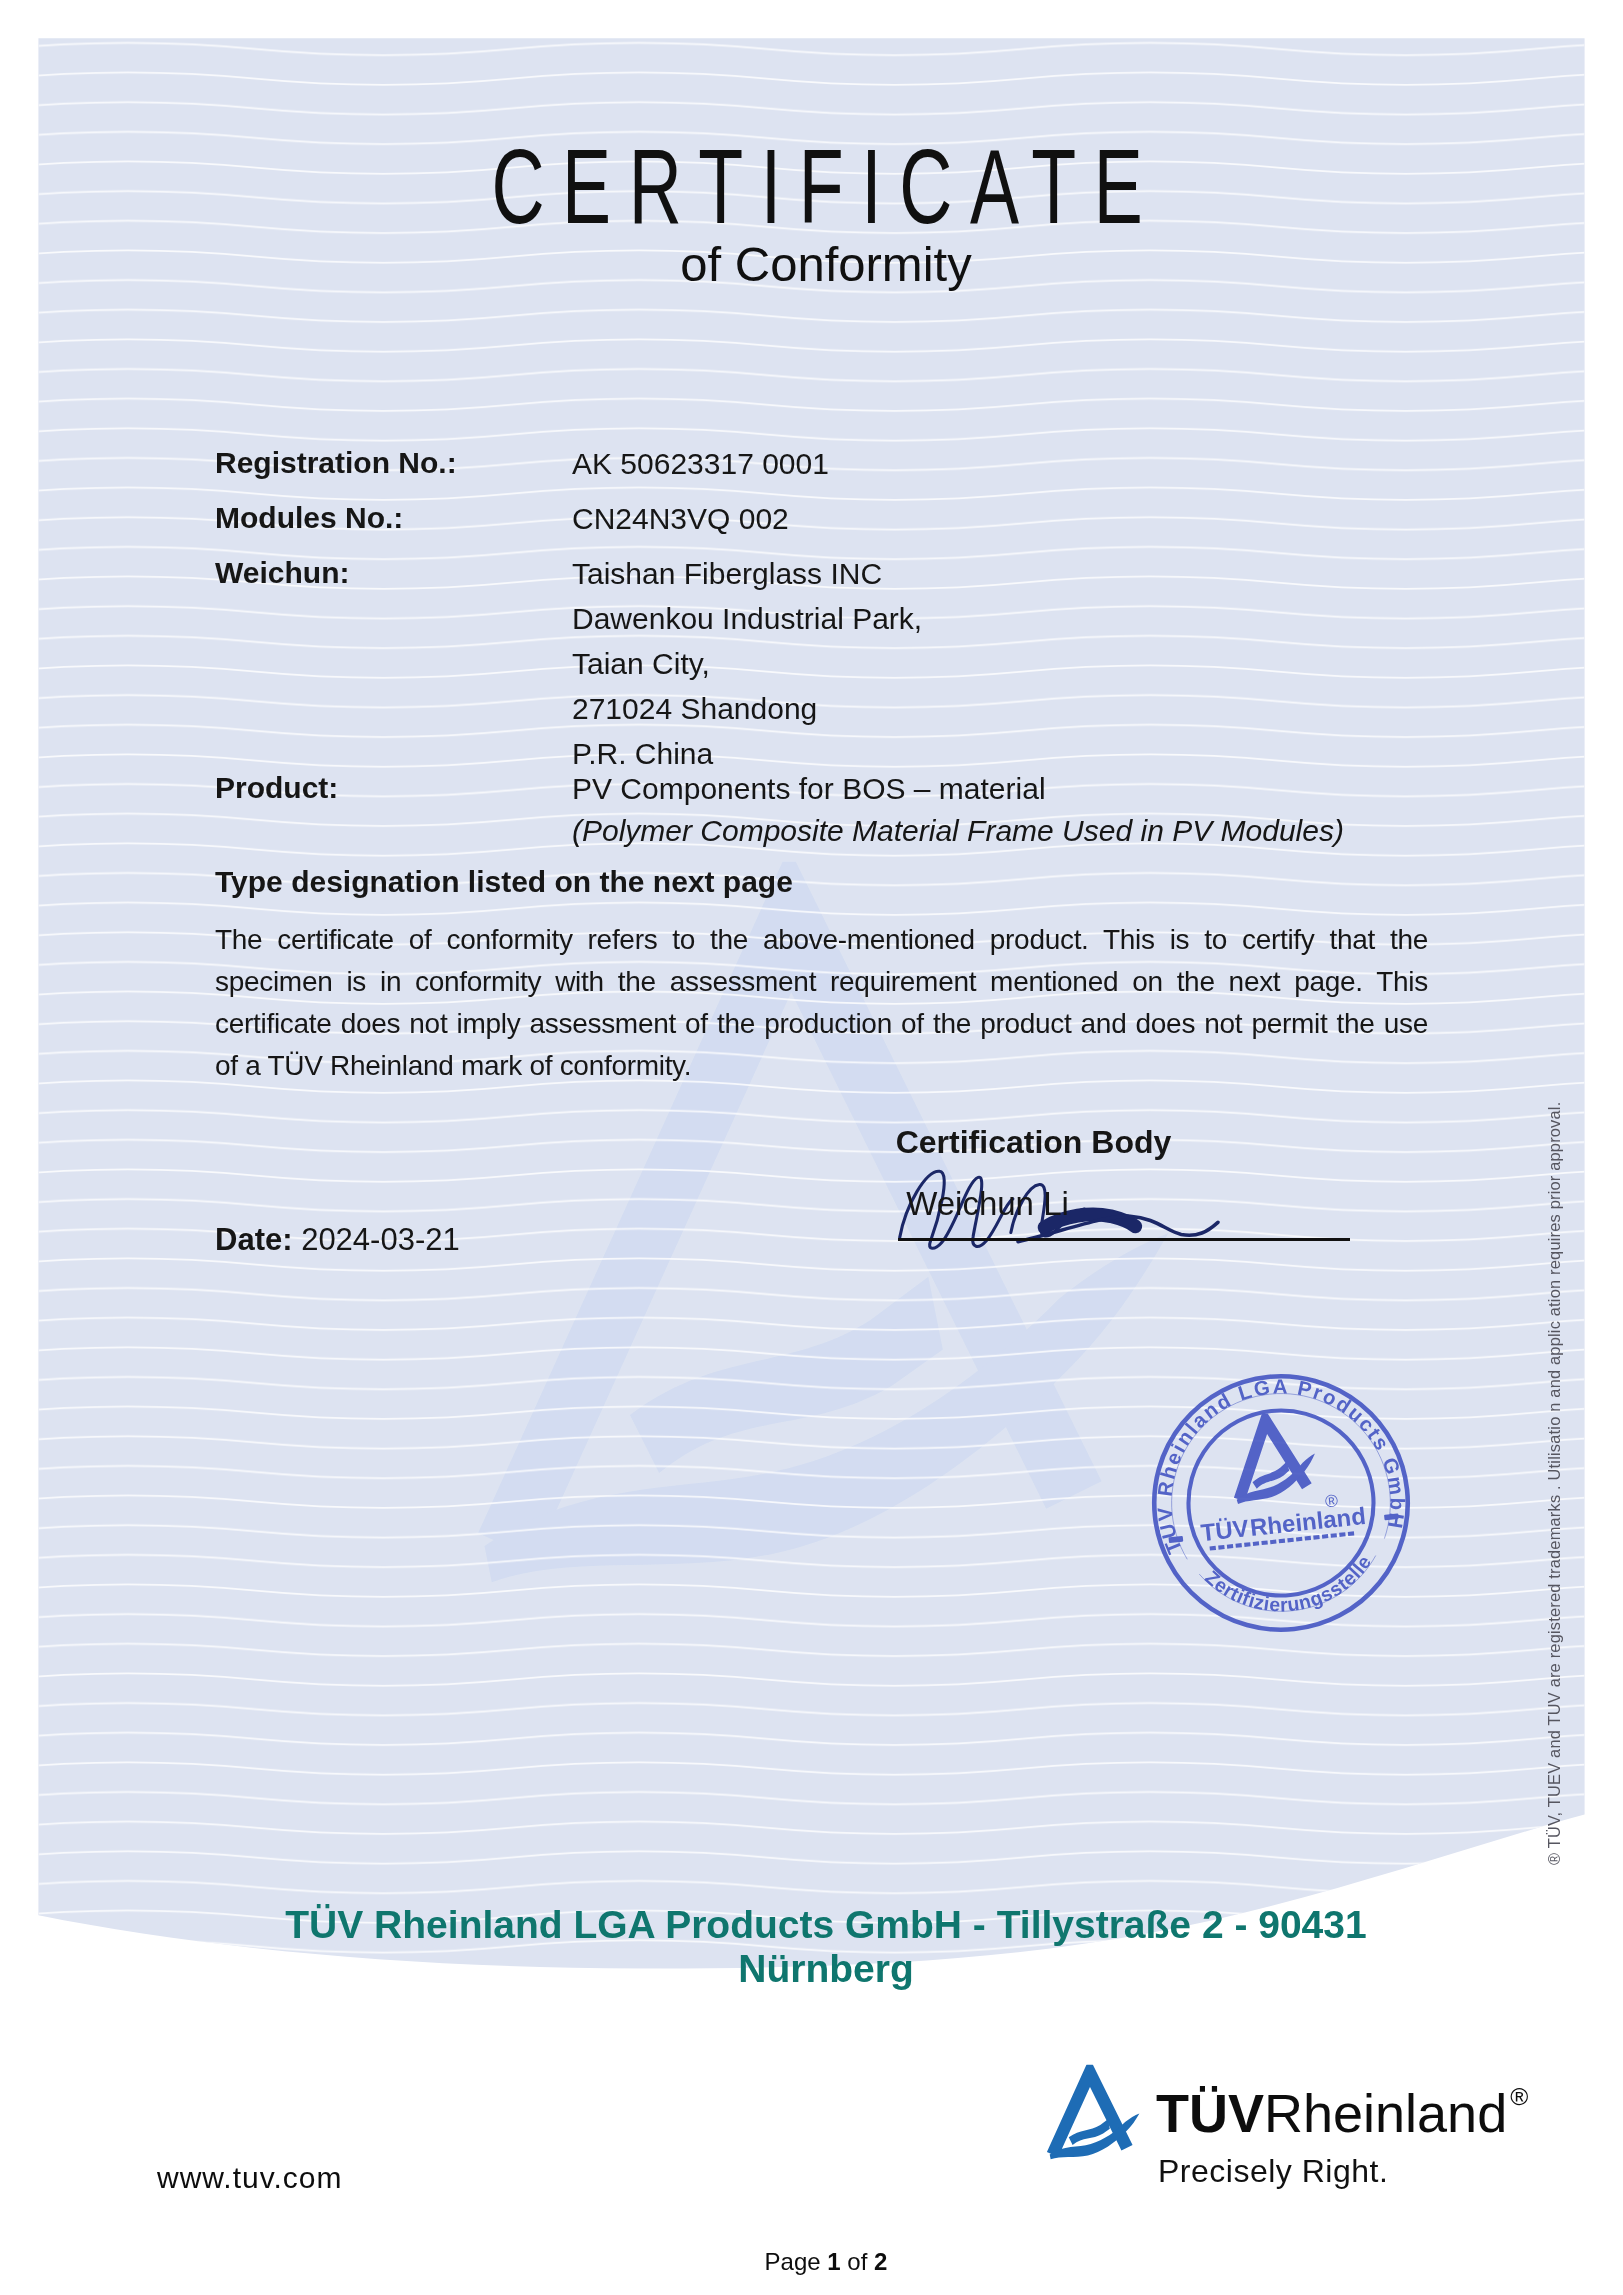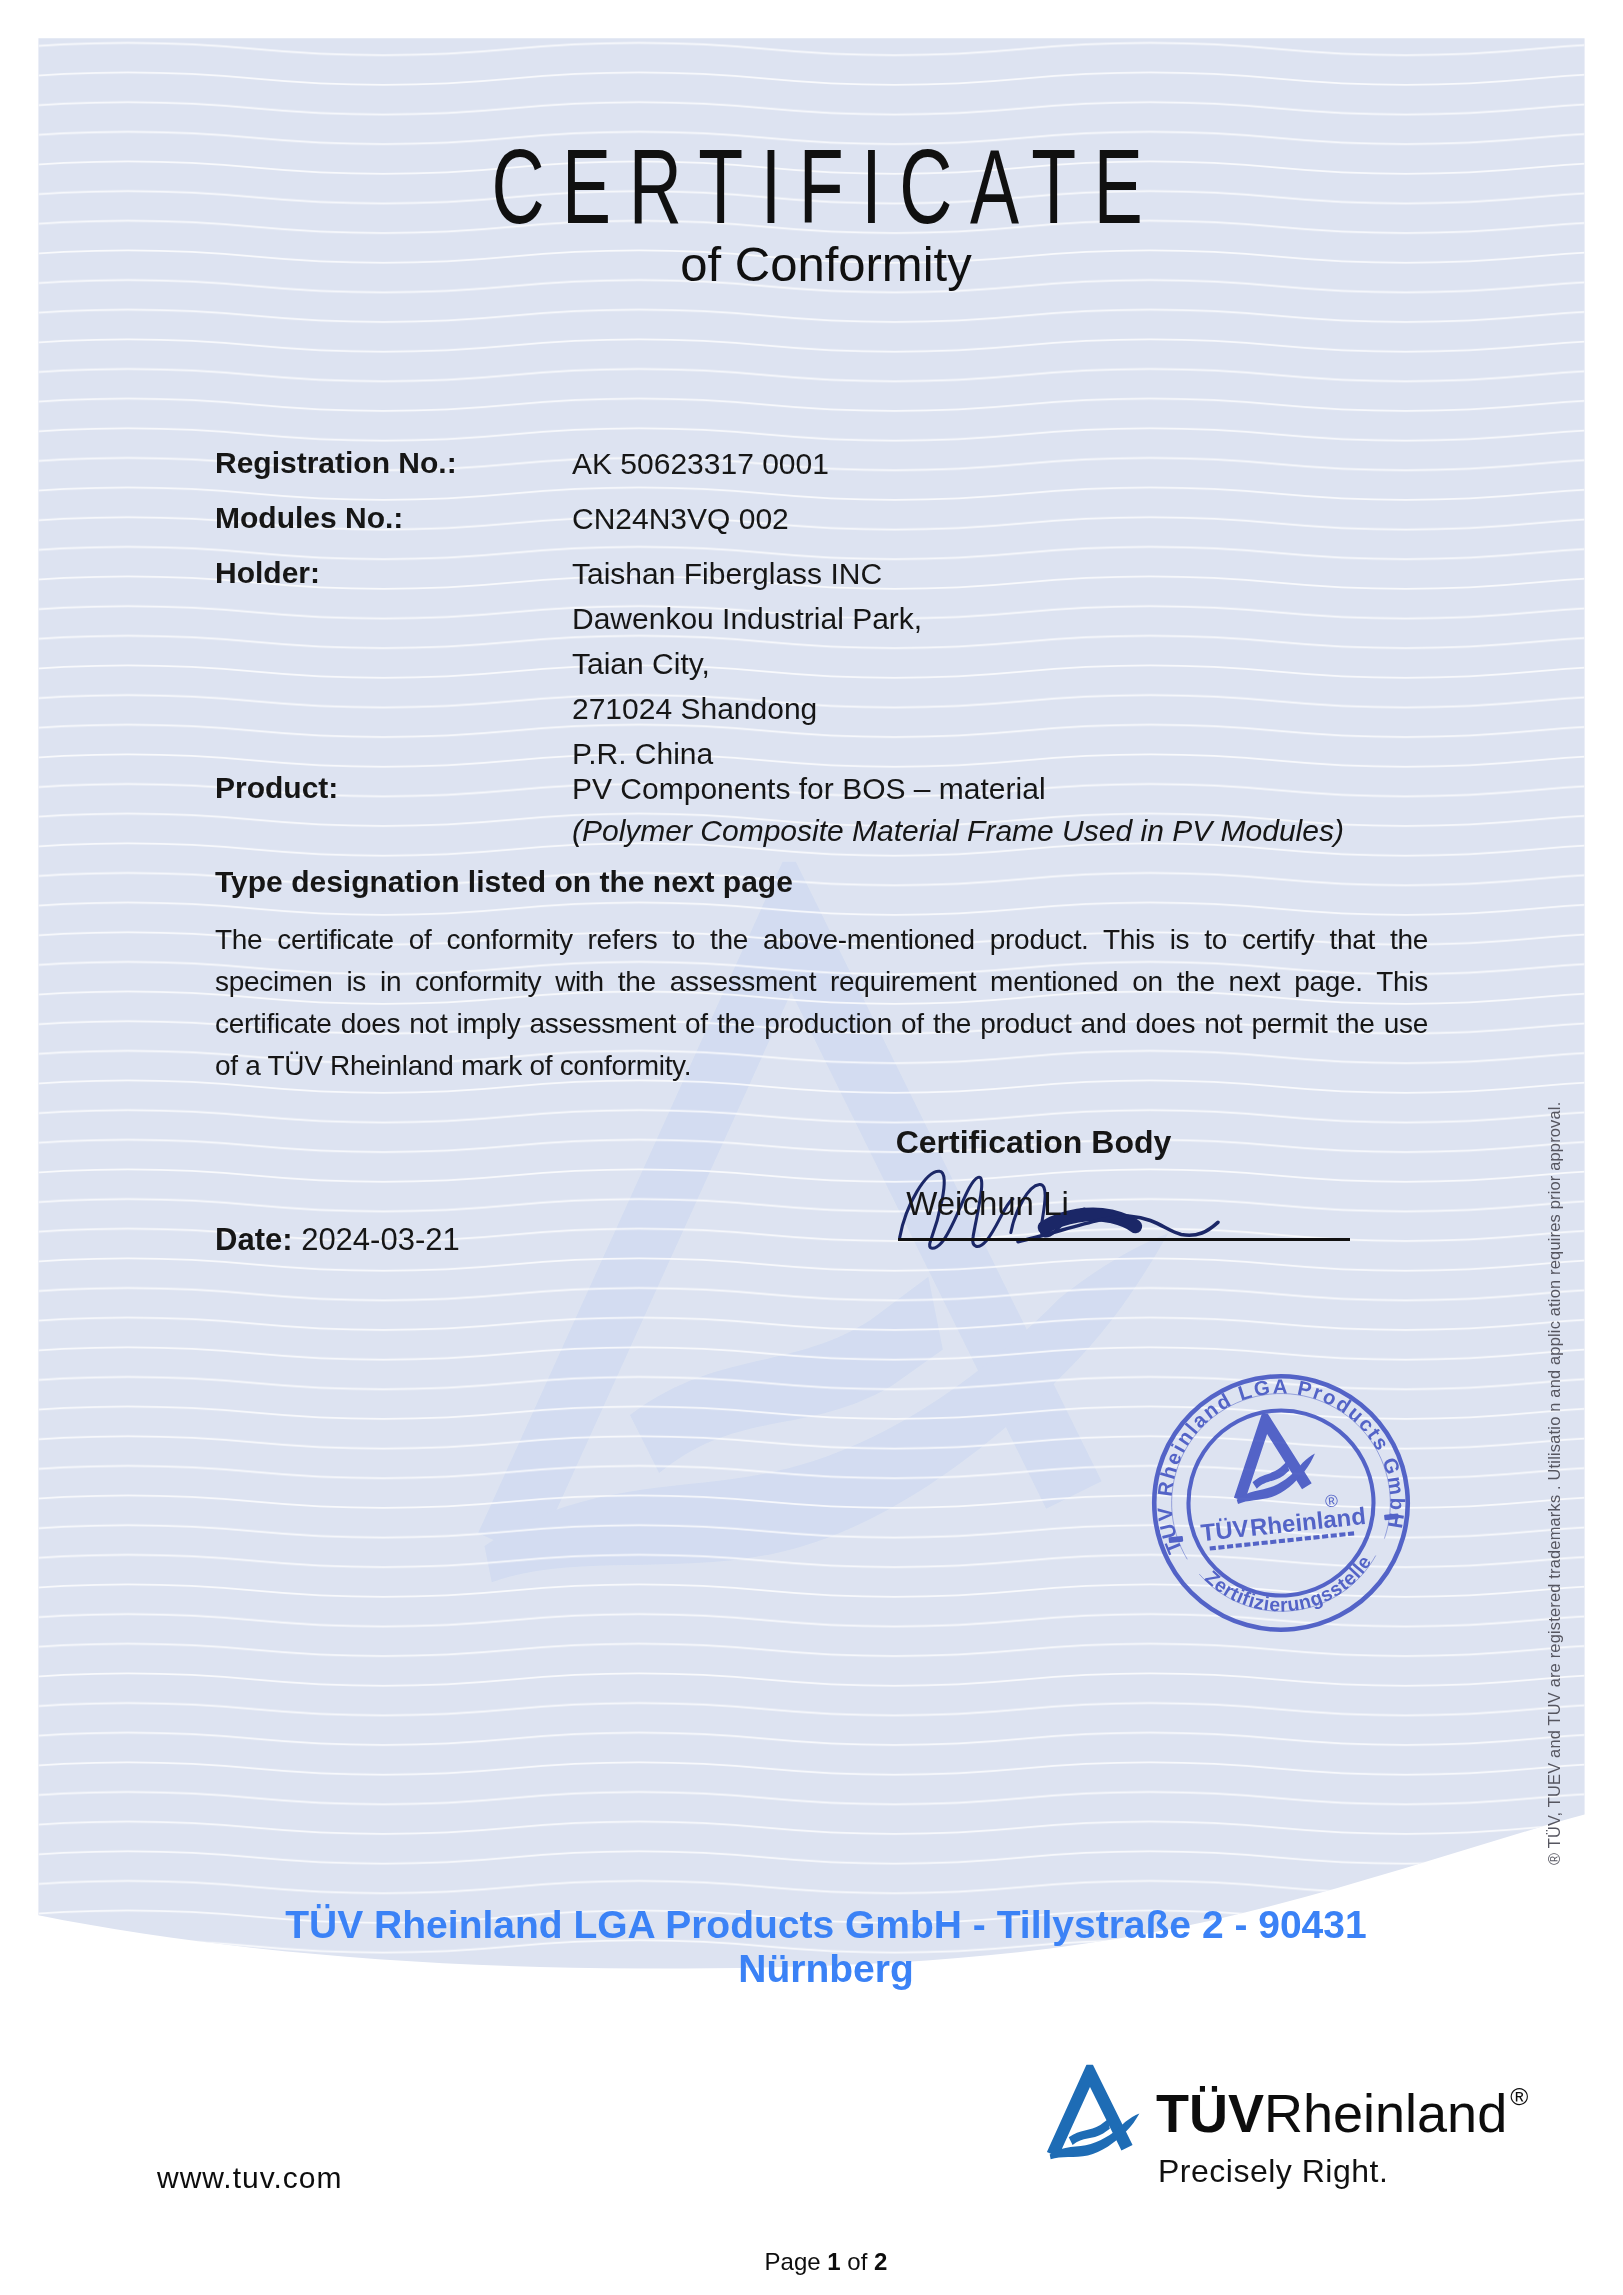--- a/index.html
+++ b/index.html
@@ -38,21 +38,21 @@
   .stampink{color:var(--stamp-blue);}
   .stampink circle,.stampink line,.stampink path{stroke:var(--stamp-blue);}
   .stampink rect{fill:var(--stamp-blue);}
   .stampink text{fill:var(--stamp-blue);}
   .ringtext{font-weight:700;letter-spacing:4px;}
   .ringtext2{font-weight:700;letter-spacing:1px;}
 
   .sidenote{left:1545px;top:1865px;width:712px;font-size:16.4px;color:#565660;
     letter-spacing:0.2px;transform:rotate(-90deg);transform-origin:0 0;white-space:nowrap;}
 
-  .address{left:215px;top:1903px;width:1222px;text-align:center;font-size:39px;font-weight:700;color:#3b82f6;}
+  .address{left:215px;top:1903px;width:1222px;text-align:center;font-size:39px;font-weight:700;color:#0f766e;}
 
   #brandlogo{left:1043px;top:2064px;width:105px;height:97px;color:var(--brand-blue);}
   .brandtext{left:1156px;top:2082px;font-size:54px;white-space:nowrap;color:#0d0d0d;}
   .brandtext .b{font-weight:700;}
   .brandtext .reg{font-size:24.5px;position:relative;top:-26.6px;left:3.1px;}
   .tagline{left:1158px;top:2153px;font-size:32px;letter-spacing:0.5px;color:#111;}
 
   .website{left:157px;top:2161px;font-size:30px;letter-spacing:1px;color:#0d0d0d;}
   .pageno{left:215px;top:2248px;width:1222px;text-align:center;font-size:24px;color:#0d0d0d;}
   .pageno b{font-weight:700;}
@@ -88,21 +88,21 @@
     <span class="title-inner">CERTIFICATE</span>
   </div>
   <div class="abs subtitle">of Conformity</div>
 
   <span class="abs flabel" style="top:446px">Registration No.:</span>
   <span class="abs fvalue" style="top:447px">AK 50623317 0001</span>
 
   <span class="abs flabel" style="top:501px">Modules No.:</span>
   <span class="abs fvalue" style="top:502px">CN24N3VQ 002</span>
 
-  <span class="abs flabel" style="top:556px">Holder:</span>
+  <span class="abs flabel" style="top:556px">Weichun:</span>
   <span class="abs fvalue" style="top:557px">Taishan Fiberglass INC</span>
   <span class="abs fvalue" style="top:602px">Dawenkou Industrial Park,</span>
   <span class="abs fvalue" style="top:647px">Taian City,</span>
   <span class="abs fvalue" style="top:692px">271024 Shandong</span>
   <span class="abs fvalue" style="top:737px">P.R. China</span>
 
   <span class="abs flabel" style="top:771px">Product:</span>
   <span class="abs fvalue" style="top:772px">PV Components for BOS – material</span>
   <span class="abs fvalue italic" style="top:814px">(Polymer Composite Material Frame Used in PV Modules)</span>
 

